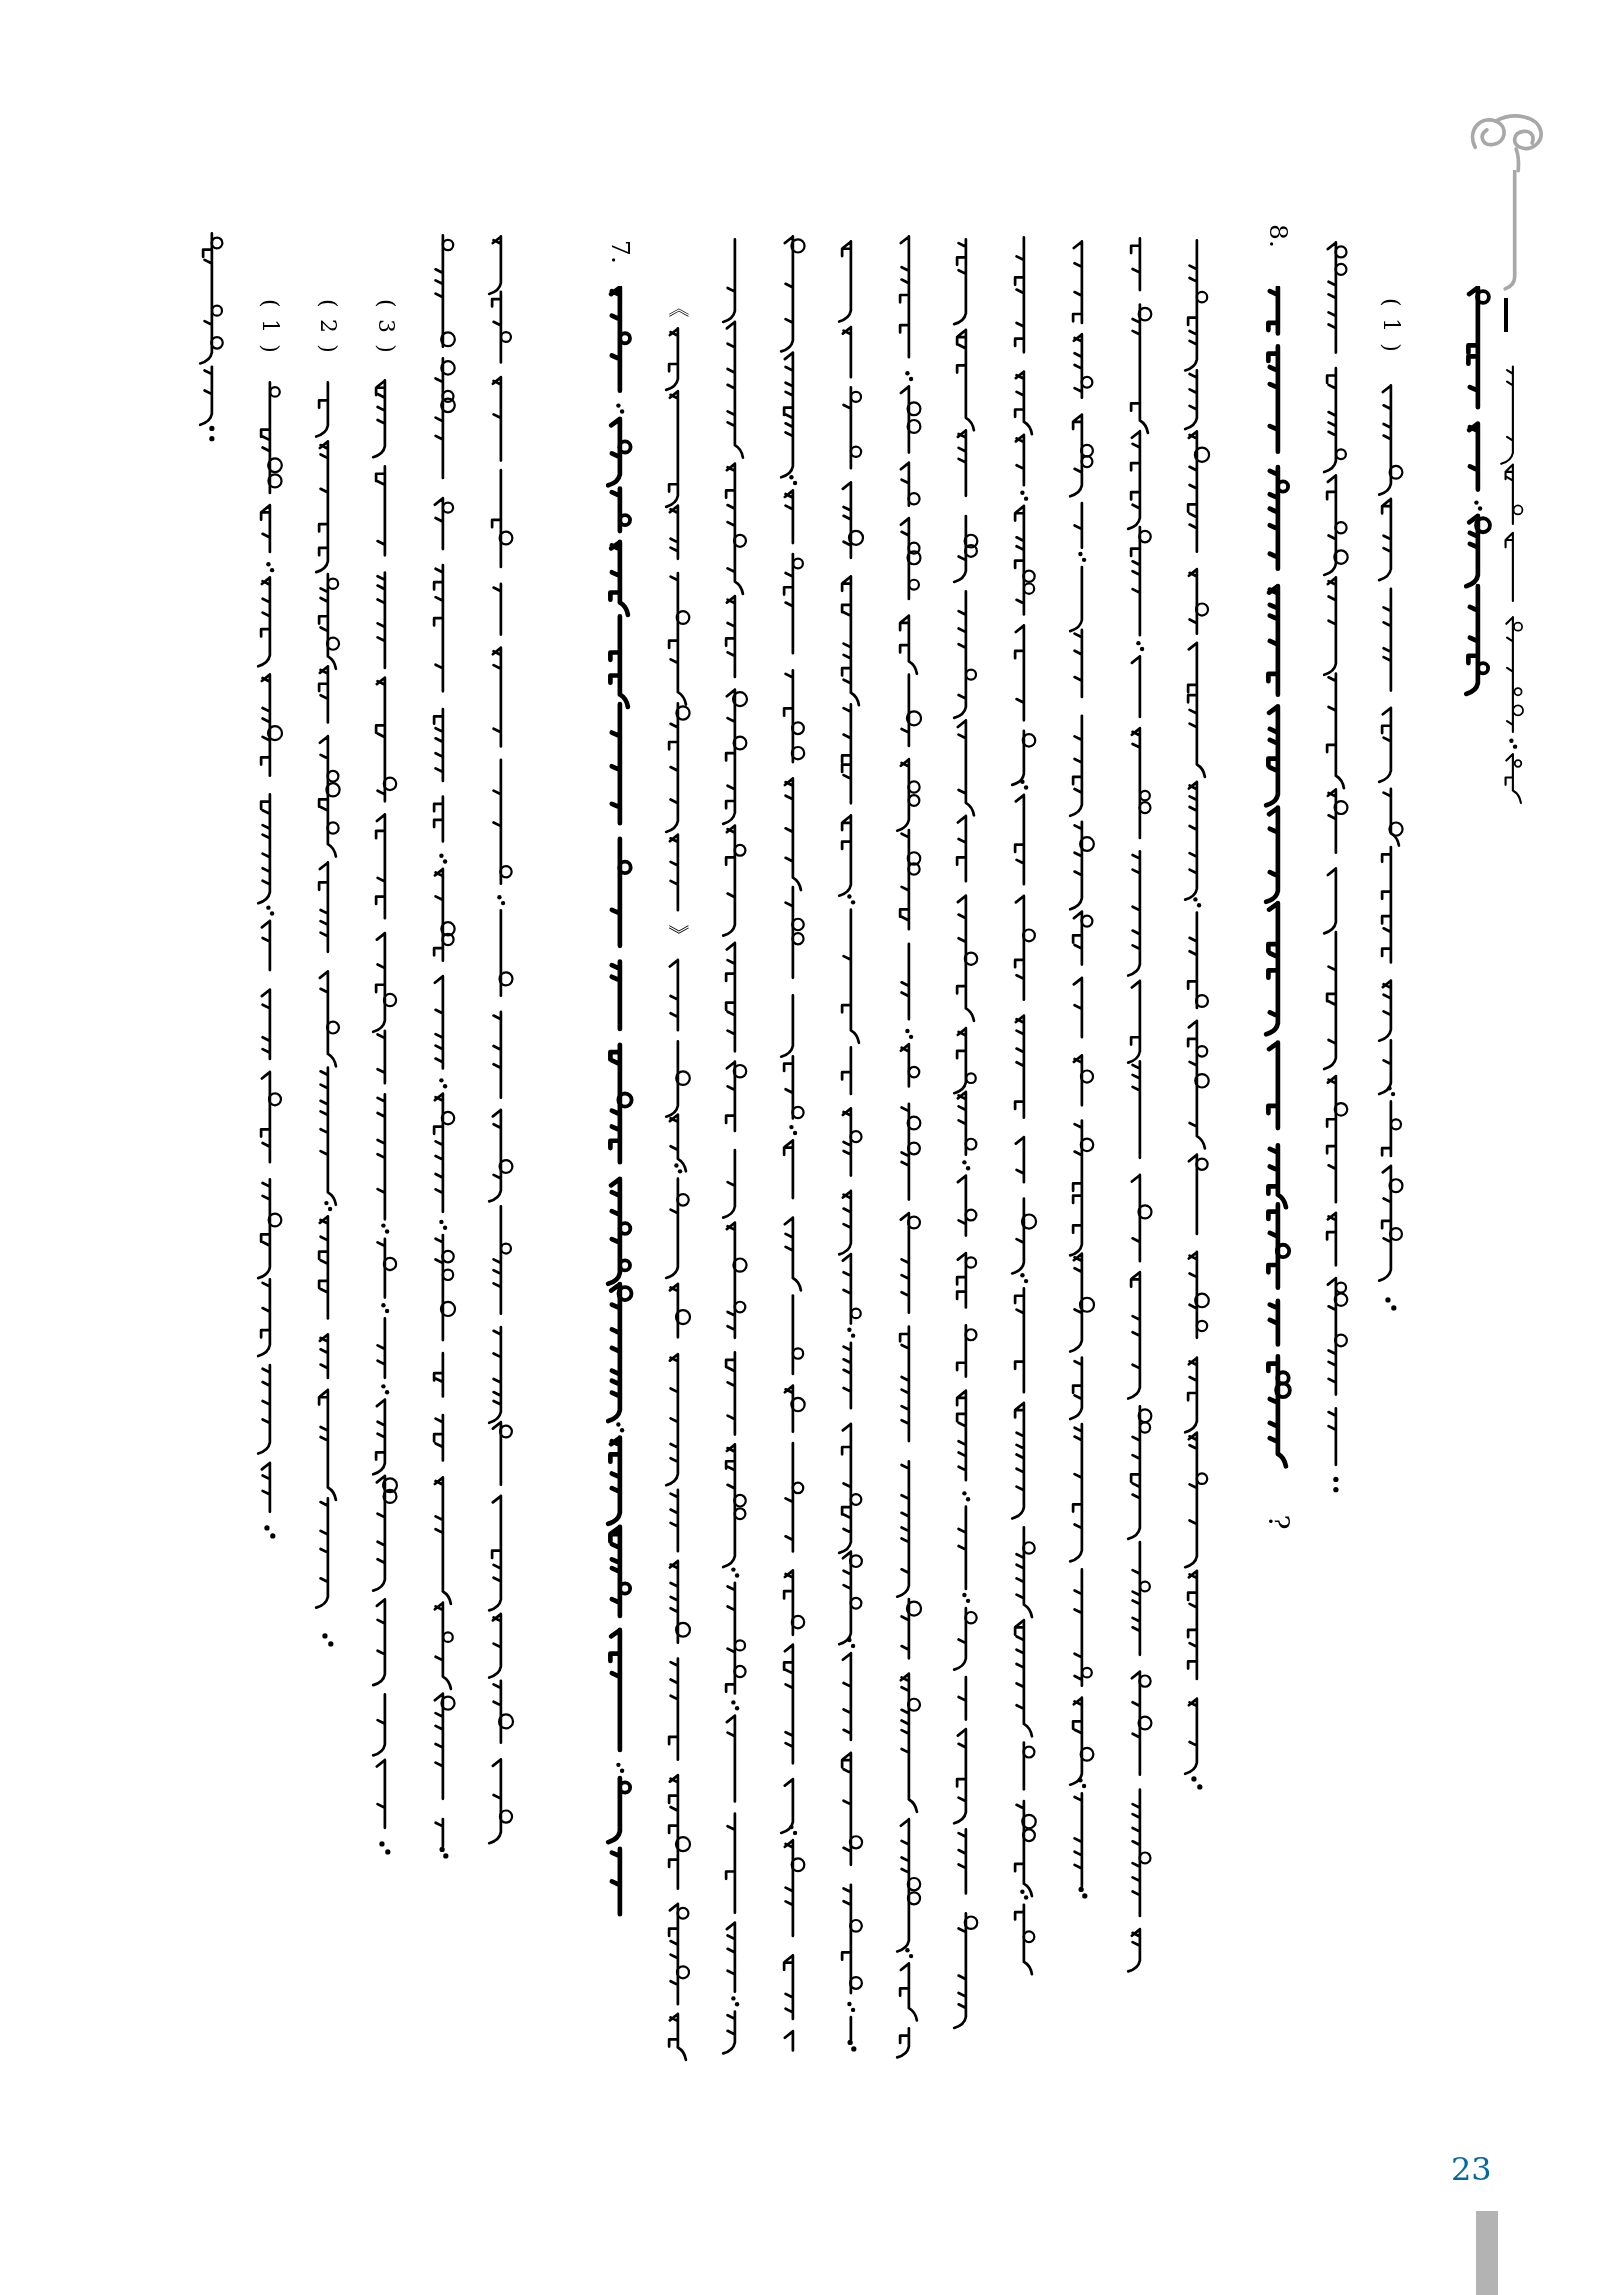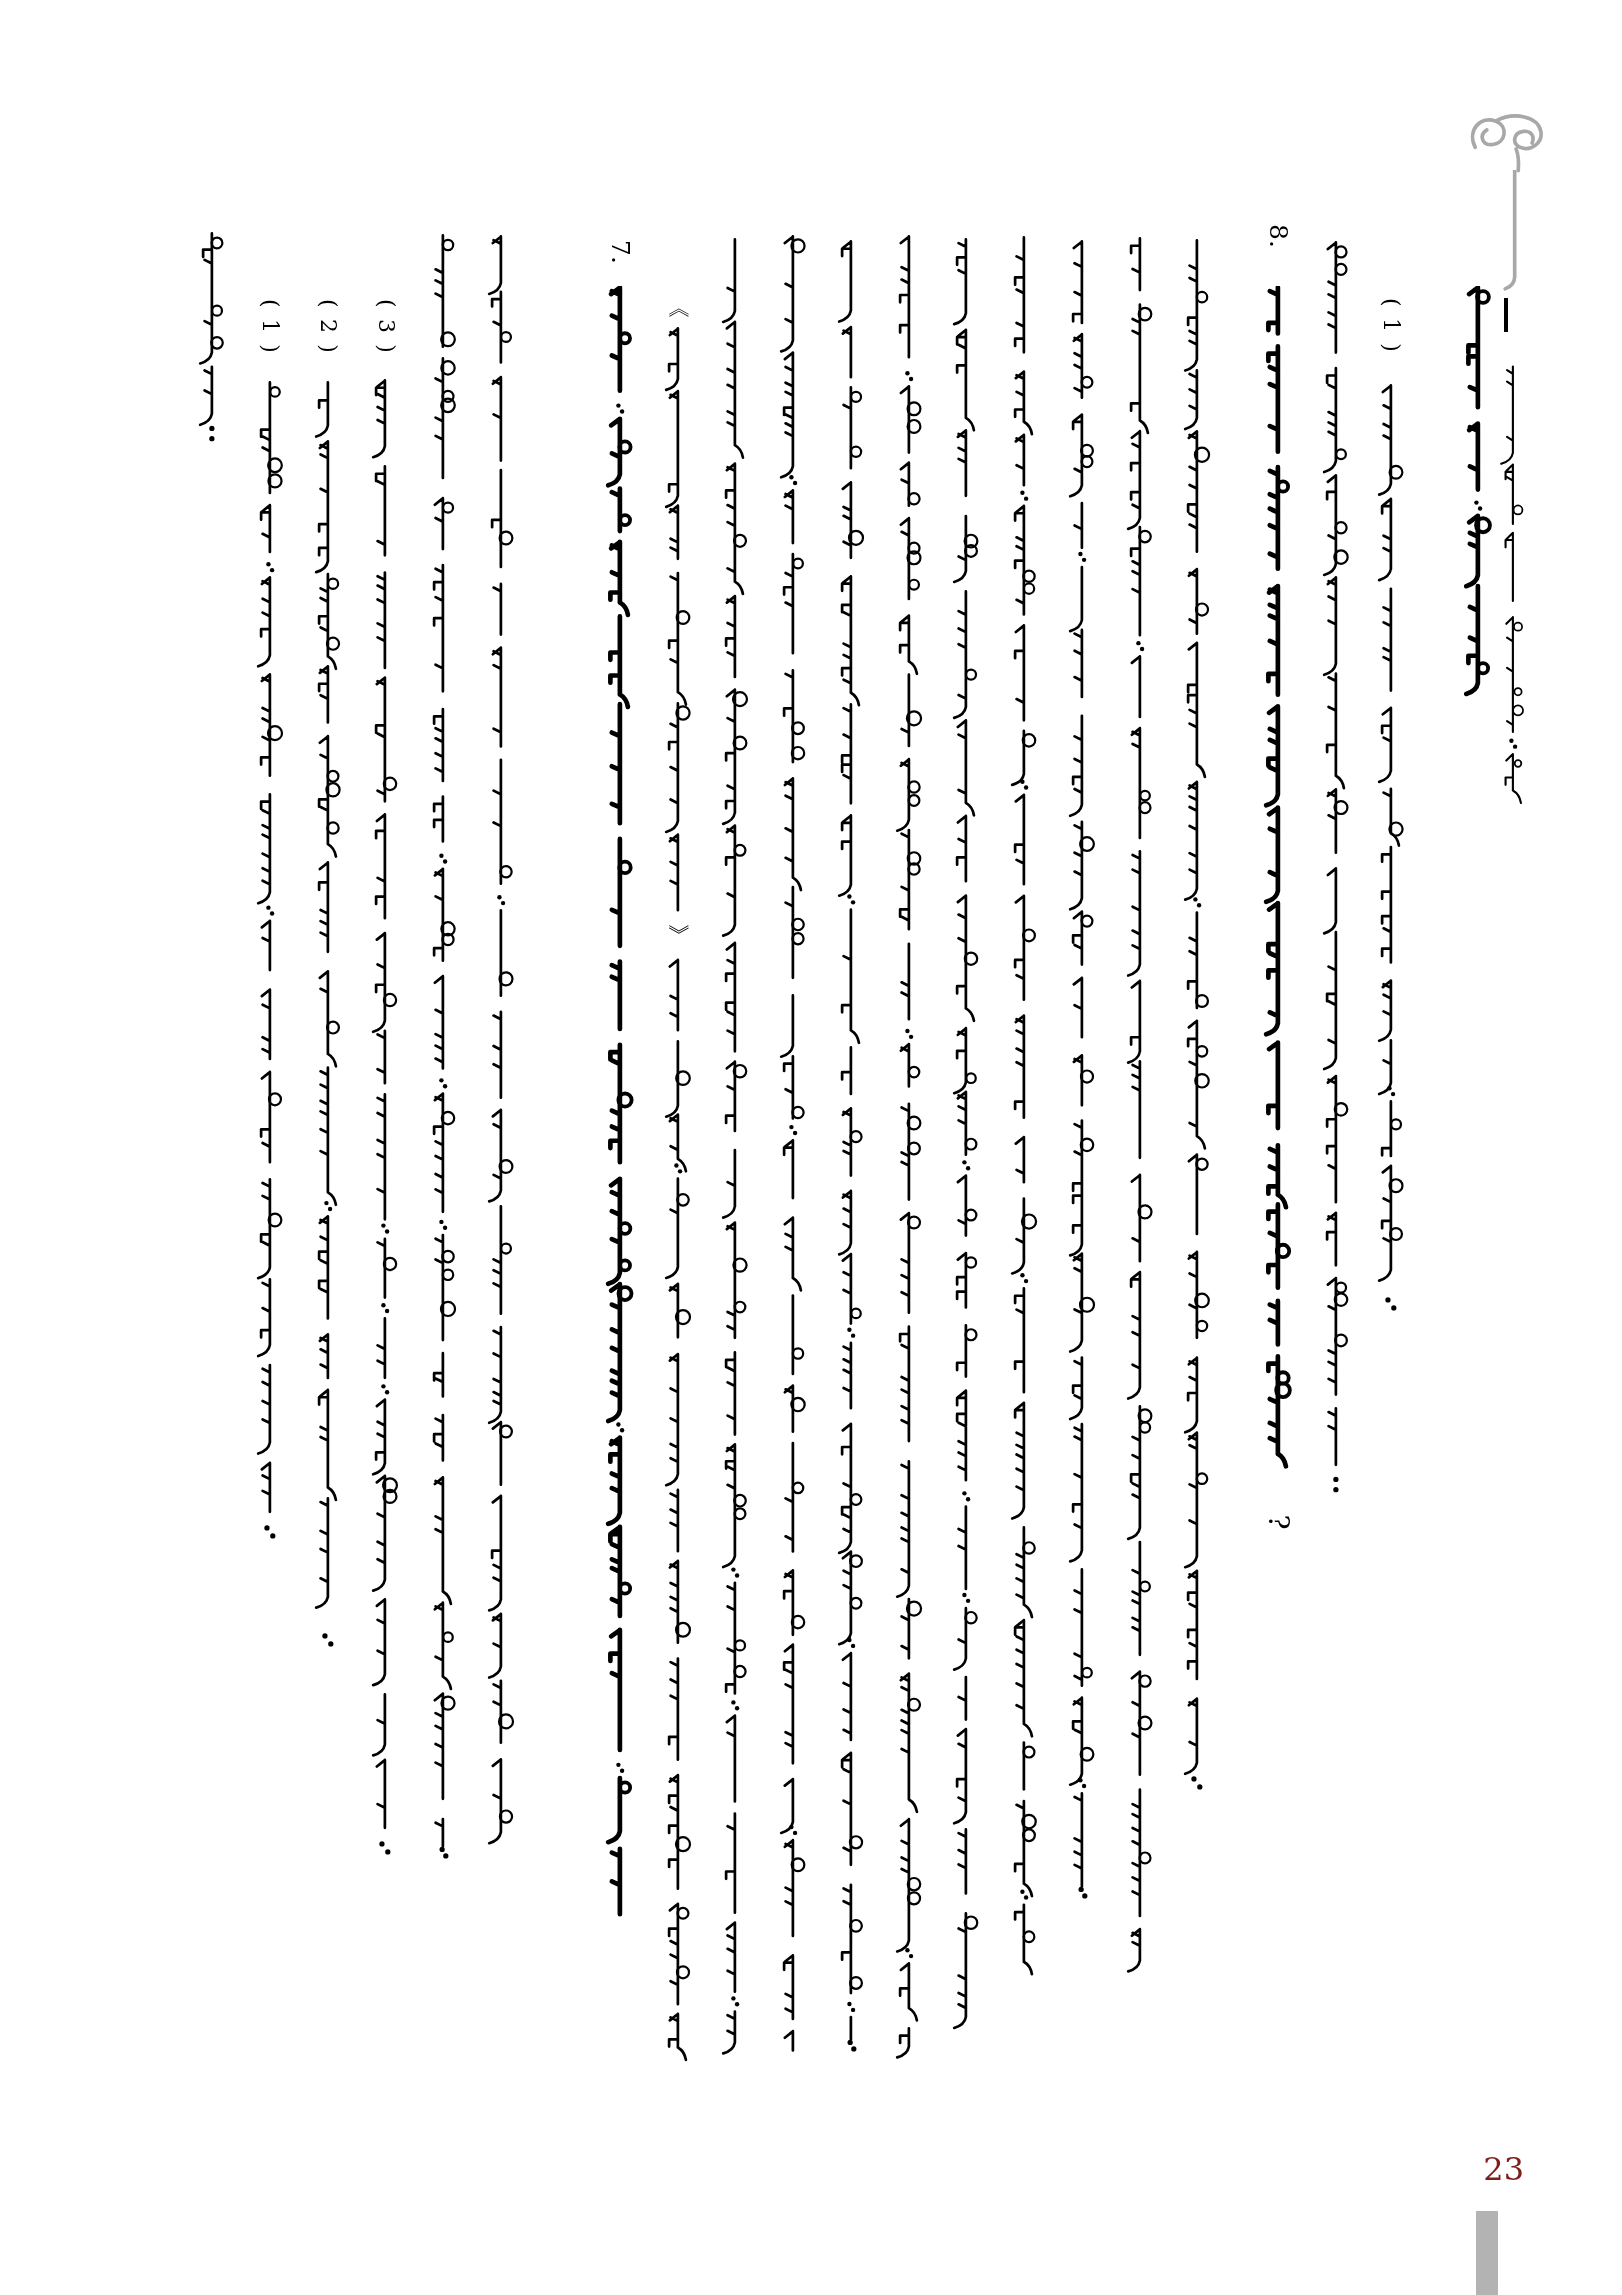--- a/index.html
+++ b/index.html
@@ -14,21 +14,21 @@
   .marker{position:absolute;}
   .marker .rot{
     position:absolute;top:50%;left:50%;
     transform:translate(-50%,-50%) rotate(90deg);
     white-space:nowrap;color:#000;
     font-family:"DejaVu Serif", serif;
   }
   .ornament{position:absolute;}
   #page-number{
     position:absolute;left:1451px;top:2150px;width:73px;
-    text-align:right;font-size:32px;color:#7f1d1d;
+    text-align:left;font-size:32px;color:#0369a1;
     font-family:"DejaVu Serif", serif;
   }
   #page-bar{
     position:absolute;left:1476px;top:2211px;width:22px;height:84px;
   }
   #dash-mark{position:absolute;left:1504px;top:298px;width:3.7px;height:34px;background:#000;}
 </style>
 </head>
 <body>
 

